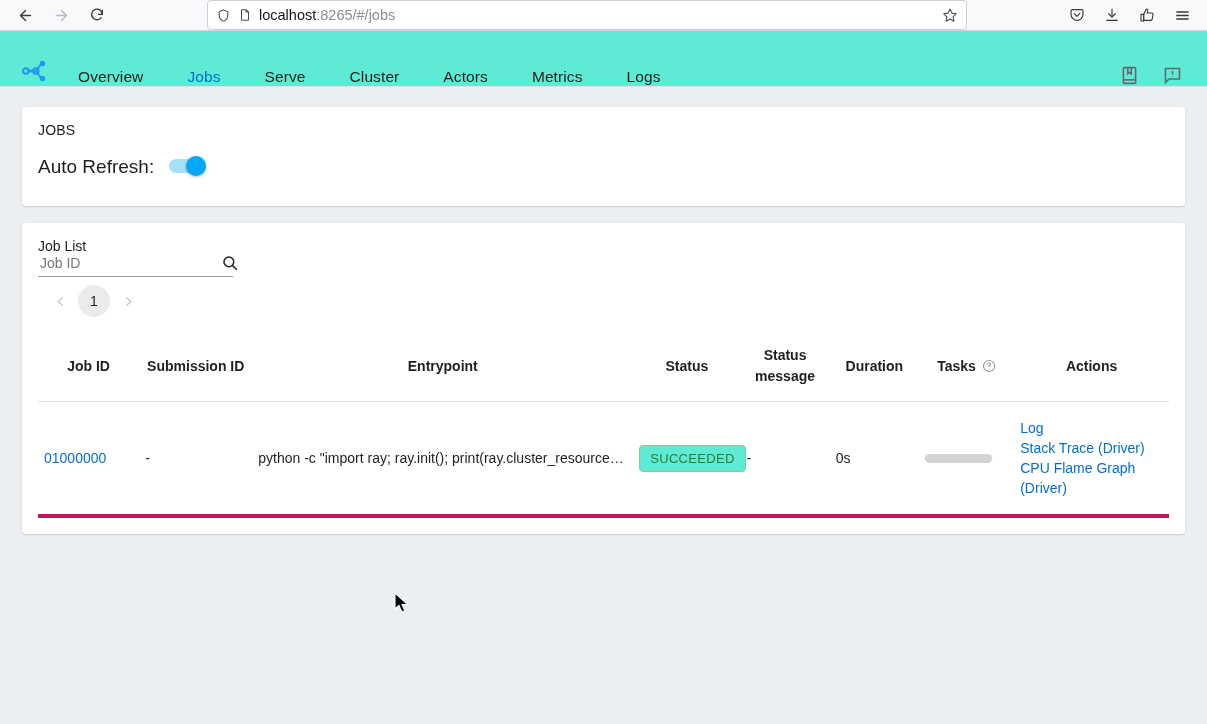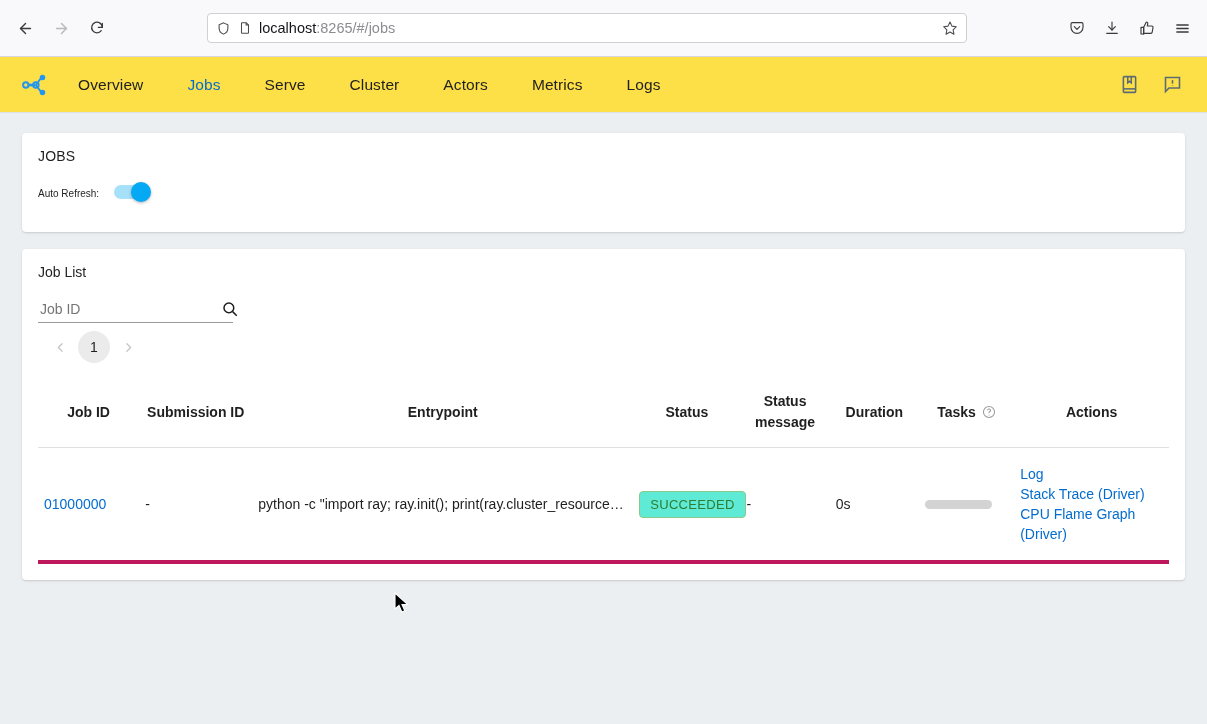--- a/index.html
+++ b/index.html
@@ -6,21 +6,21 @@
   html, body {
     margin: 0; padding: 0;
     width: 1207px; height: 724px;
     overflow: hidden;
     font-family: "Liberation Sans", sans-serif;
     background: #eceff1;
   }
 
   
   .browser-bar {
-    height: 57px;
+    height: 31px;
     background: #f9f9fb;
     border-bottom: 1px solid #d7d7db;
     display: flex;
     align-items: center;
     padding: 0 10px;
   }
   .nav-btns { display: flex; align-items: center; gap: 6px; }
   .nav-btn {
     width: 30px; height: 30px;
     display: flex; align-items: center; justify-content: center;
@@ -55,24 +55,24 @@
   .chrome-right { display: flex; align-items: center; gap: 5px; }
   .chrome-icon {
     width: 30px; height: 30px;
     display: flex; align-items: center; justify-content: center;
     color: #3a3a3c;
   }
 
   
   .ray-nav {
     height: 56px;
-    background: #fde047;
+    background: #5eead4;
     border-bottom: 1px solid #e0e0e0;
     display: flex;
-    align-items: center;
+    align-items: flex-end;
     padding: 0 14px 0 14px;
   }
   .ray-logo { width: 42px; display: flex; align-items: center; justify-content: center; }
   .nav-links { display: flex; align-items: center; }
   .nav-link {
     font-size: 15.5px;
     color: #1f1f1f;
     padding: 0 22px;
     text-decoration: none;
     letter-spacing: 0.1px;
@@ -99,21 +99,21 @@
 
   .section-title {
     font-size: 14px;
     color: #1f1f1f;
     letter-spacing: 0.2px;
     margin: 0 0 18px 0;
     font-weight: 400;
   }
   .row-line {
     display: flex; align-items: center;
-    font-size: 10px;
+    font-size: 19px;
     color: #1f1f1f;
     margin-bottom: 12px;
   }
   .req-status { font-size: 14.5px; color: #1f1f1f; }
 
   
   .switch {
     position: relative;
     width: 58px; height: 22px;
     margin-left: 12px;
@@ -129,21 +129,21 @@
   .switch .thumb {
     position: absolute;
     left: 20px; top: 0;
     width: 20px; height: 20px;
     border-radius: 50%;
     background: #03a9f4;
     box-shadow: 0 1px 3px rgba(0,0,0,0.3);
   }
 
   
-  .joblist-title { font-size: 14px; color: #1f1f1f; margin-bottom: 20px; }
+  .joblist-title { font-size: 14px; color: #1f1f1f; }
   .filters { display: flex; gap: 10px; margin-bottom: 8px; }
   .search-field {
     width: 195px;
     border-bottom: 1px solid #9a9a9a;
     display: flex;
     align-items: flex-end;
     padding-bottom: 4px;
   }
   .search-field input {
     flex: 1;

